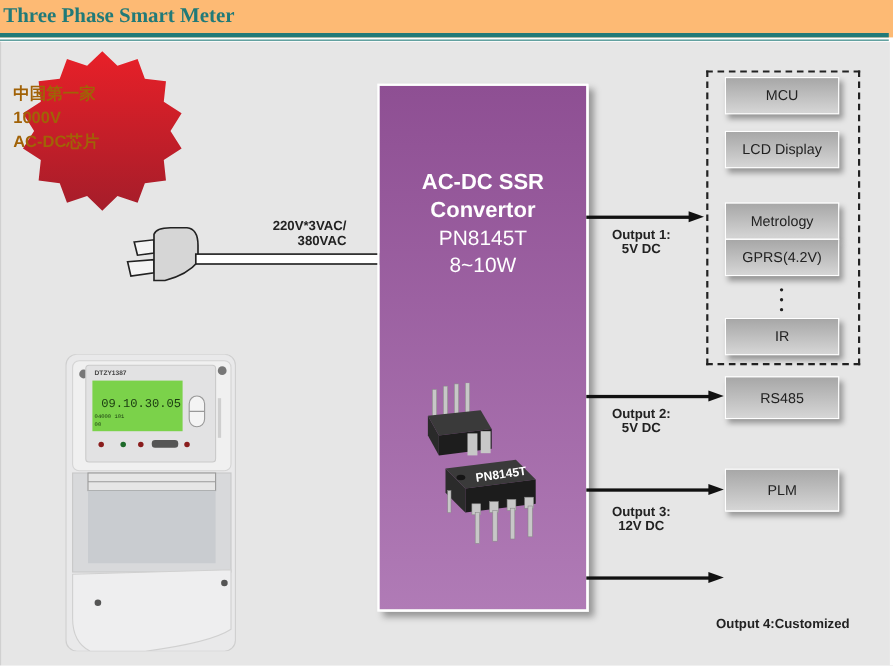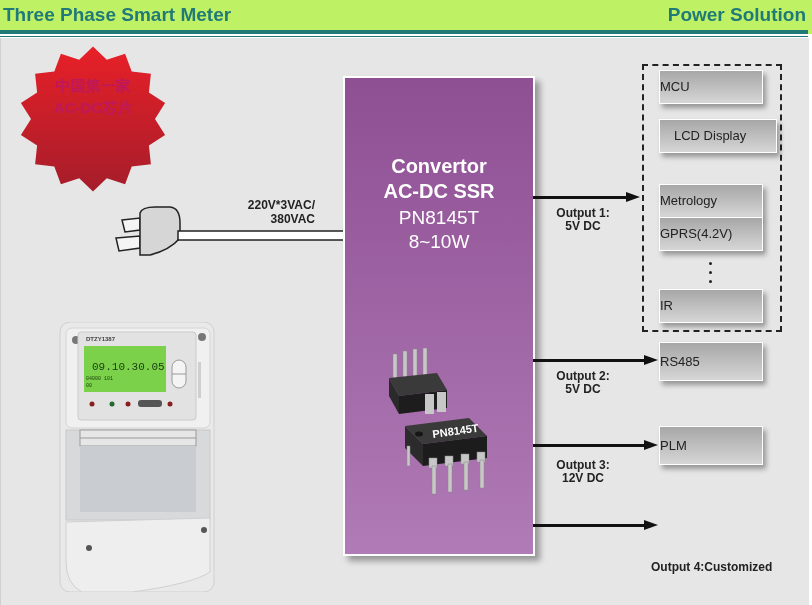--- a/index.html
+++ b/index.html
@@ -1,70 +1,70 @@
 <!DOCTYPE html>
 <html><head>
 <meta charset="utf-8">
 <style>
   html, body { margin: 0; padding: 0; }
   body { width: 812px; height: 605px; background: #ffffff; position: relative; overflow: hidden; font-family: "Liberation Sans", sans-serif; }
-  .header { position: absolute; left: 0; top: 0; width: 812px; height: 34px; background: #bef264; }
+  .header { position: absolute; left: 0; top: 0; width: 812px; height: 34px; background: #fdba74; font-family: Liberation Serif, serif; }
   .title-left { position: absolute; left: 3px; top: 4px; font-size: 19px; font-weight: bold; color: #217a78; letter-spacing: 0px; }
   .title-right { position: absolute; right: 6px; top: 4px; font-size: 19px; font-weight: bold; color: #217a78; }
   .rule-thick { position: absolute; left: 0; top: 30px; width: 808px; height: 4px; background: #217a78; }
   .rule-thin { position: absolute; left: 0; top: 36px; width: 808px; height: 1px; background: #217a78; }
   .canvas { position: absolute; left: 0; top: 38px; width: 808px; height: 567px; background: #e6e6e6; border-left: 1px solid #d0d0d0; }
 
   .badge { position: absolute; left: 12px; top: 45px; width: 162px; height: 148px; }
   .badge svg { position: absolute; left: 0; top: 0; }
-  .badge-text { position: absolute; left: 0; top: 30px; width: 162px; text-align: center; color: #be185d; font-weight: bold; font-size: 15px; line-height: 22px; }
+  .badge-text { position: absolute; left: 0; top: 30px; width: 162px; text-align: left; color: #a16207; font-weight: bold; font-size: 15px; line-height: 22px; }
 
   .plug { position: absolute; left: 100px; top: 205px; }
   .input-label { position: absolute; left: 205px; top: 198px; width: 110px; text-align: right; font-size: 12px; font-weight: bold; color: #222; line-height: 14px; }
 
   .converter { position: absolute; left: 343px; top: 76px; width: 188px; height: 476px; background: linear-gradient(#8e4f93, #b07bb6); border: 2px solid #ffffff; box-shadow: 5px 5px 6px rgba(0,0,0,0.35); }
   .conv-title { position: absolute; left: 0; top: 76px; width: 188px; text-align: center; color: #ffffff; font-weight: bold; font-size: 20px; line-height: 25px; }
   .conv-sub { position: absolute; left: 0; top: 128px; width: 188px; text-align: center; color: #ffffff; font-size: 19px; line-height: 24px; }
 
   .dashed-group { position: absolute; left: 642px; top: 64px; width: 140px; height: 268px; border: 2px dashed #222; box-sizing: border-box; }
-  .load { position: absolute; width: 102px; height: 32px; background: linear-gradient(#a7a7a7, #d6d6d6); border: 1px solid #ffffff; box-shadow: 3px 4px 5px rgba(0,0,0,0.35); font-size: 13px; color: #222; line-height: 32px; }
+  .load { position: absolute; width: 102px; height: 32px; background: linear-gradient(#a7a7a7, #d6d6d6); border: 1px solid #ffffff; box-shadow: 3px 4px 5px rgba(0,0,0,0.35); font-size: 13px; color: #222; text-align: center; line-height: 32px; }
 
   .arrow-line { position: absolute; height: 3px; background: #111; }
   .arrow-head { position: absolute; width: 0; height: 0; border-top: 5px solid transparent; border-bottom: 5px solid transparent; border-left: 14px solid #111; }
   .out-label { position: absolute; font-size: 12px; font-weight: bold; color: #222; text-align: center; line-height: 13px; margin-top: 42px; }
   .dots { position: absolute; left: 709px; top: 262px; width: 6px; }
   .dot { width: 3px; height: 3px; background: #222; border-radius: 50%; margin-bottom: 6px; }
 
   .meter { position: absolute; left: 52px; top: 322px; }
   .chip { position: absolute; left: 385px; top: 348px; }
 </style>
 </head>
 <body>
 
 <div class="header">
   <div class="title-left">Three Phase Smart Meter</div>
-  <div class="title-right">Power Solution</div>
   <div class="rule-thick"></div>
   <div class="rule-thin"></div>
 </div>
 
 <div class="canvas"></div>
 
 <div class="badge">
   <svg width="162" height="148" viewBox="0 0 162 148">
     <defs>
       <linearGradient id="bg" x1="0" y1="0" x2="0" y2="1">
         <stop offset="0" stop-color="#e82028"></stop>
         <stop offset="1" stop-color="#a51d2a"></stop>
       </linearGradient>
     </defs>
     <polygon id="star" fill="url(#bg)" points="81.0,1.5 94.8,14.8 113.1,8.7 119.7,26.5 138.9,28.8 136.9,47.6 153.1,57.9 143.0,74.0 153.1,90.1 136.9,100.4 138.9,119.2 119.7,121.5 113.1,139.3 94.8,133.2 81.0,146.5 67.2,133.2 48.9,139.3 42.3,121.5 23.1,119.2 25.1,100.4 8.9,90.1 19.0,74.0 8.9,57.9 25.1,47.6 23.1,28.8 42.3,26.5 48.9,8.7 67.2,14.8"></polygon>
   </svg>
   <div class="badge-text">
     <div>中国第一家</div>
+    <div>1000V</div>
     <div>AC-DC芯片</div>
   </div>
 </div>
 
 <svg class="plug" width="245" height="60" viewBox="0 0 245 60">
   <polygon points="22,15 40,13 40,25 25,27" fill="#f4f4f4" stroke="#222" stroke-width="1.5"></polygon>
   <polygon points="16,33 40,31 40,43 19,46" fill="#f4f4f4" stroke="#222" stroke-width="1.5"></polygon>
   <path d="M40,8 Q42,2 55,2 L70,2 Q80,3 80,18 L80,33 Q70,45 50,50 L40,50 Z" fill="#d6d6d6" stroke="#222" stroke-width="1.5"></path>
   <rect x="78" y="26" width="167" height="9" fill="#ffffff" stroke="#222" stroke-width="1.5"></rect>
 </svg>
@@ -96,22 +96,22 @@
   <rect x="28" y="108" width="116" height="16" fill="#e6e6e6" stroke="#9a9a9a"></rect>
   <line x1="28" y1="116" x2="144" y2="116" stroke="#9a9a9a"></line>
   <rect x="28" y="124" width="116" height="66" fill="#c9ccd0"></rect>
   <path d="M14,200 L158,196 L158,250 Q140,262 80,270 L30,270 Q14,262 14,240 Z" fill="#eeeeef" stroke="#d0d0d0"></path>
   <circle cx="37" cy="226" r="3" fill="#555"></circle>
   <circle cx="152" cy="208" r="3" fill="#555"></circle>
 </svg>
 
 <div class="converter">
   <div class="conv-title">
+    <div>AC-DC SSR</div>
     <div>Convertor</div>
-    <div>AC-DC SSR</div>
   </div>
   <div class="conv-sub">
     <div>PN8145T</div>
     <div>8~10W</div>
   </div>
 </div>
 
 <svg class="chip" width="110" height="150" viewBox="0 0 110 150">
   <g fill="#c7c7c7" stroke="#888" stroke-width="0.5">
     <rect x="8" y="6" width="4" height="30"></rect>
@@ -144,21 +144,21 @@
 
 <div class="out-label" style="left:548px; top:165px; width:70px;">
   <div>Output 1:</div>
   <div>5V DC</div>
 </div>
 <div class="arrow-line" style="left:533px; top:196px; width:96px;"></div>
 <div class="arrow-head" style="left:626px; top:192px;"></div>
 
 <div class="dashed-group"></div>
 <div class="load" style="left:659px; top:70px;">MCU</div>
-<div class="load" style="left:659px; top:119px;padding-left:14px;">LCD Display</div>
+<div class="load" style="left:659px; top:119px;">LCD Display</div>
 <div class="load" style="left:659px; top:184px;">Metrology</div>
 <div class="load" style="left:659px; top:217px;">GPRS(4.2V)</div>
 <div class="dots">
   <div class="dot"></div>
     <div class="dot"></div>
     <div class="dot"></div>
 </div>
 <div class="load" style="left:659px; top:289px;">IR</div>
 
 <div class="out-label" style="left:548px; top:328px; width:70px;">

